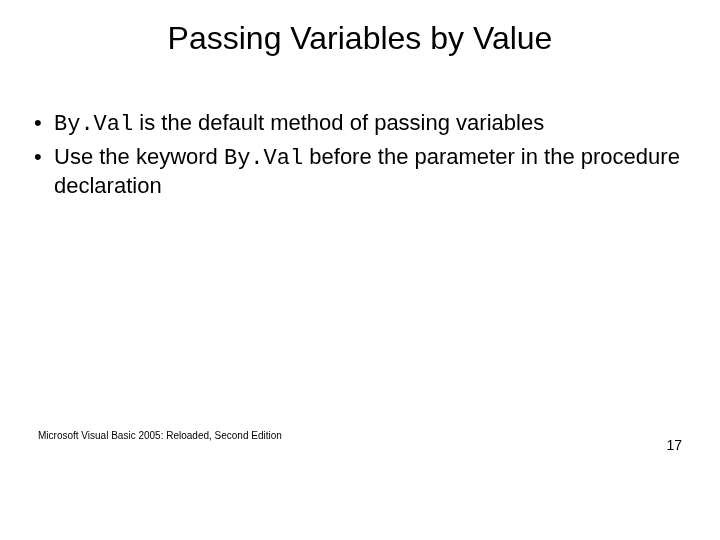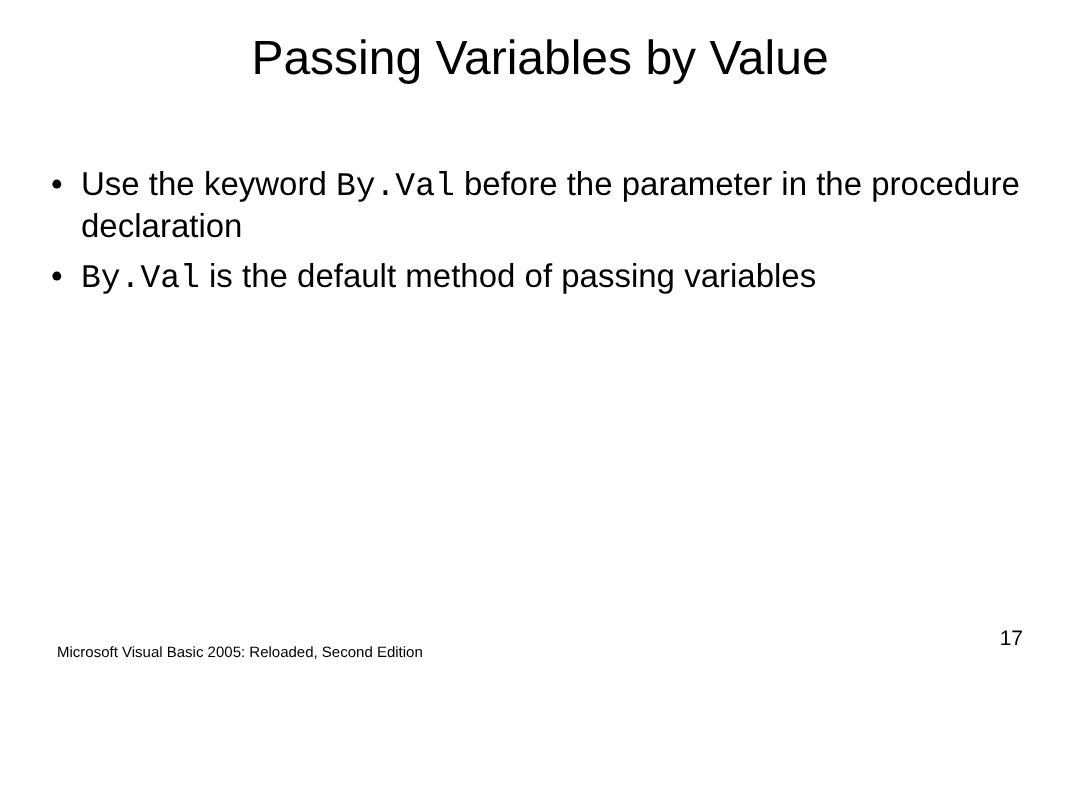--- a/index.html
+++ b/index.html
@@ -60,39 +60,39 @@
     font-family: "Courier New", Courier, monospace;
   }
   .footer-left {
     position: absolute;
     bottom: 24px;
     left: 38px;
     font-size: 10px;
   }
   .footer-right {
     position: absolute;
-    bottom: 32px;
+    bottom: 12px;
     right: 38px;
     font-size: 14px;
   }
 </style>
 </head>
 <body>
 
 <div class="slide">
 
   <div class="title">Passing Variables by Value</div>
 
   <div class="content">
     <ul class="bullets">
       <li>
-        <span>Use the keyword </span><span class="code">By.Val</span><span> before the parameter in the procedure declaration</span>
+        <span class="code">By.Val</span><span> is the default method of passing variables</span>
       </li>
       <li>
-        <span class="code">By.Val</span><span> is the default method of passing variables</span>
+        <span>Use the keyword </span><span class="code">By.Val</span><span> before the parameter in the procedure declaration</span>
       </li>
     </ul>
   </div>
 
   <div class="footer-left">Microsoft Visual Basic 2005: Reloaded, Second Edition</div>
   <div class="footer-right">17</div>
 
 </div>
 
 </body></html>

